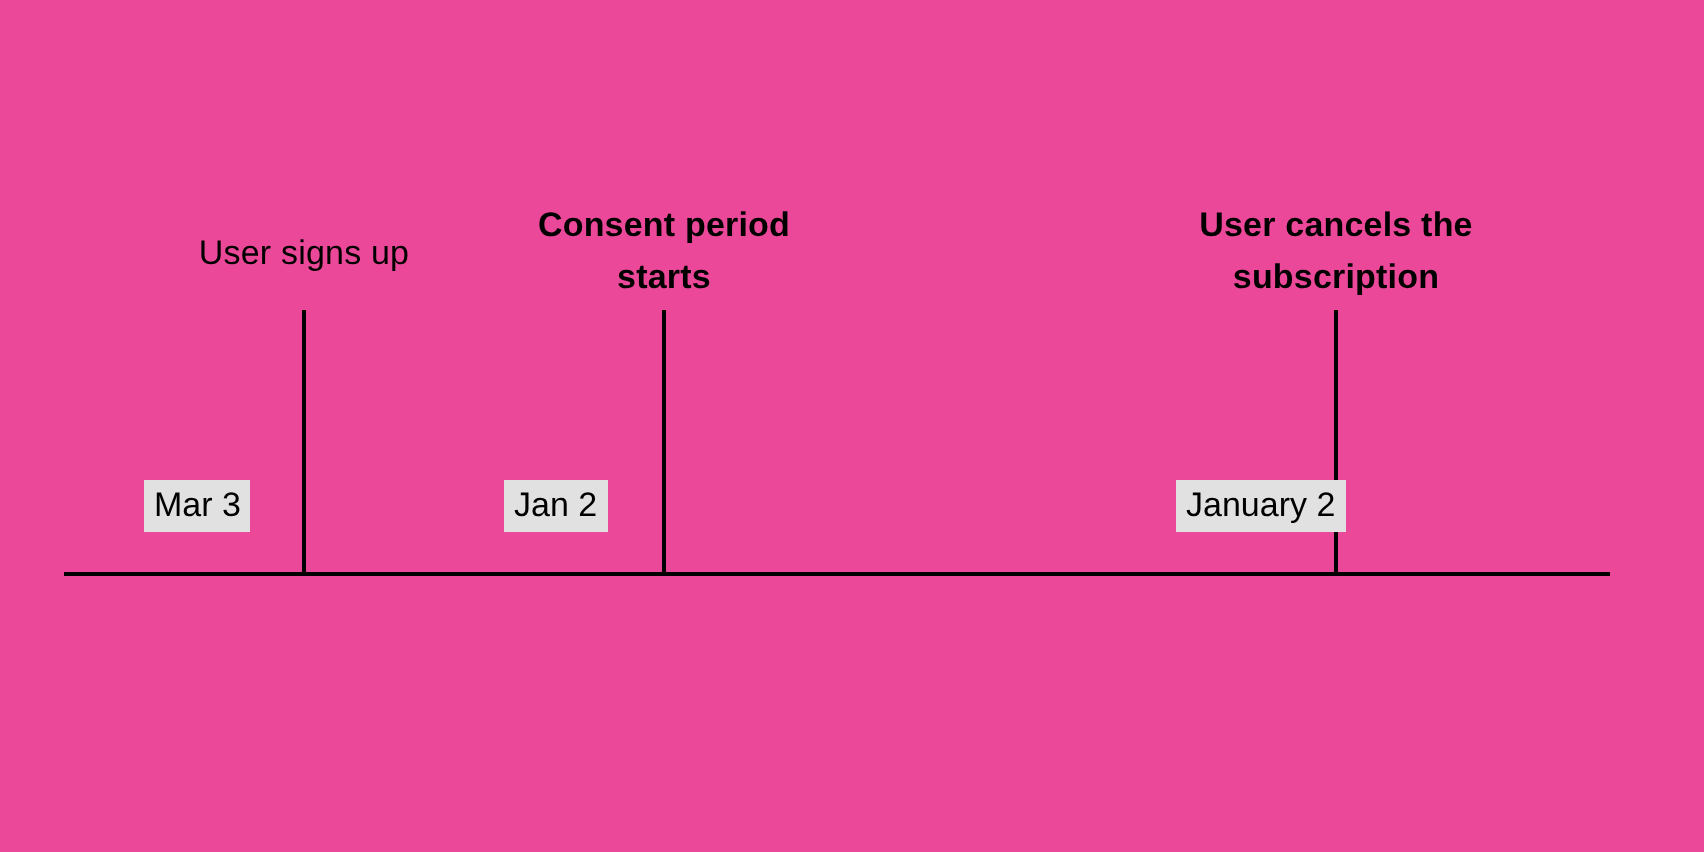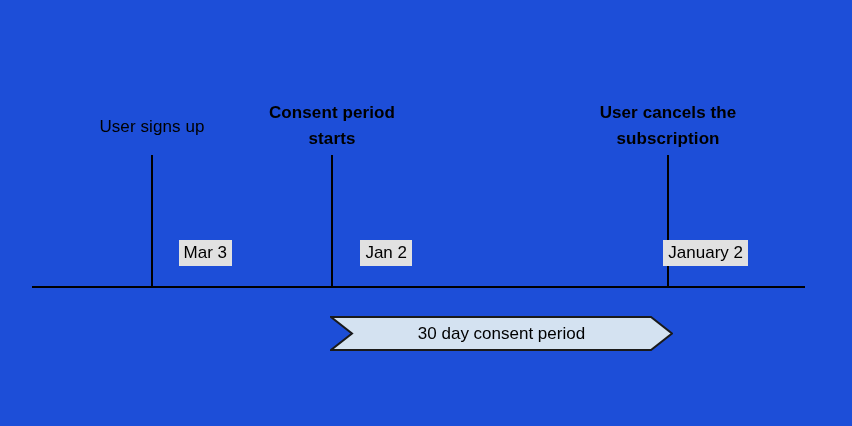--- a/index.html
+++ b/index.html
@@ -4,21 +4,21 @@
 <style>
   html, body {
     margin: 0;
     padding: 0;
     background: #ffffff;
   }
   #canvas {
     position: relative;
     width: 852px;
     height: 426px;
-    background: #1d4ed8;
+    background: #ec4899;
     overflow: hidden;
     font-family: "Liberation Sans", sans-serif;
     color: #000000;
   }
 
   
   .axis-line {
     position: absolute;
     left: 32px;
     top: 286px;
@@ -53,21 +53,21 @@
     letter-spacing: 0.1px;
   }
   .milestone-title.one-line { top: 114px; }
   .milestone-title.two-line { top: 100px; font-weight: bold; }
 
   .milestone-date {
     position: absolute;
     top: 240px;
     left: -80px;
     width: 160px;
-    text-align: right;
+    text-align: left;
   }
   .milestone-date > span {
     display: inline-block;
     background: #e1e1e1;
     font-size: 17px;
     line-height: 26px;
     padding: 0 5px;
     white-space: nowrap;
   }
 
@@ -119,20 +119,14 @@
     <div class="milestone-date"><span>Jan 2</span></div>
   </div>
 
   <div class="milestone" style="left:668px;">
     <div class="milestone-title two-line">User cancels the
 subscription</div>
     <div class="milestone-stem"></div>
     <div class="milestone-date"><span>January 2</span></div>
   </div>
 
-  <div class="period-banner">
-    <svg viewBox="0 0 343 35" preserveAspectRatio="none">
-      <polygon points="1,1 321,1 342,17.5 321,34 1,34 22,17.5" fill="#d4e2f1" stroke="#1a1a1a" stroke-width="2" stroke-linejoin="miter"></polygon>
-    </svg>
-    <div class="period-banner-label">30 day consent period</div>
-  </div>
 
 </div>
 
 </body></html>

